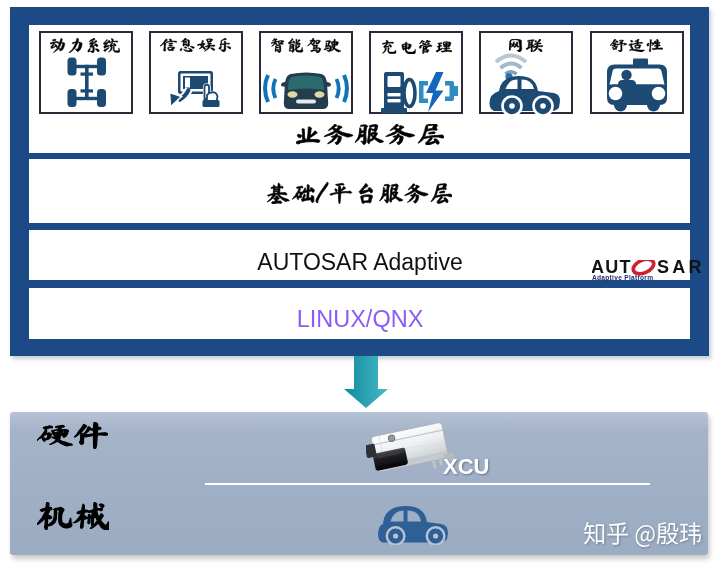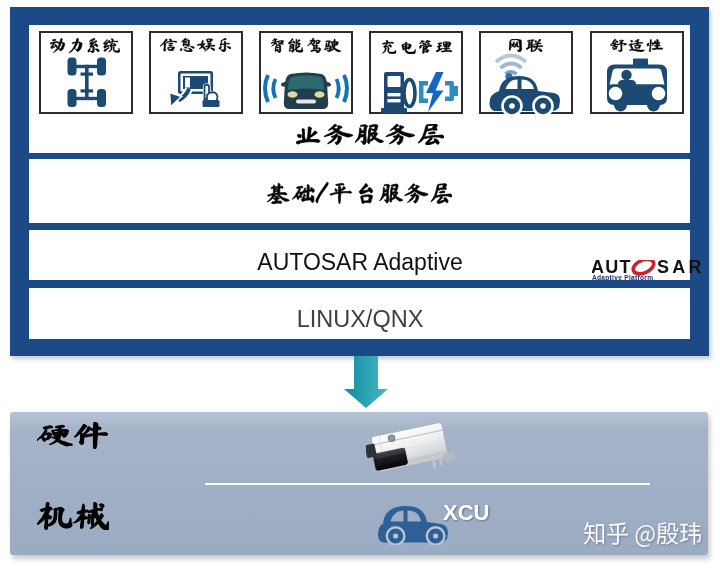--- a/index.html
+++ b/index.html
@@ -203,21 +203,21 @@
 <div style="position:absolute;left:592px;top:260px;line-height:0;">
     <svg width="115" height="22" viewBox="0 0 115 22">
 <text x="-1" y="13" font-family="Liberation Sans,sans-serif" font-weight="bold" font-size="18" letter-spacing="0.6" fill="#131313" textLength="40">AUT</text>
 <text x="65" y="13" font-family="Liberation Sans,sans-serif" font-weight="bold" font-size="18" letter-spacing="0.6" fill="#131313" textLength="45">SAR</text>
 <g transform="rotate(-23 51.5 6.5)">
         <ellipse cx="51.5" cy="6.5" rx="10.8" ry="6.3" fill="#fff" stroke="#cf2030" stroke-width="3.6"></ellipse>
       </g>
 <text x="0" y="19.5" font-family="Liberation Sans,sans-serif" font-weight="bold" font-size="6.6" fill="#232f6b" textLength="61">Adaptive Platform</text>
 </svg>
   </div>
-<div style="position:absolute;left:0;top:306px;width:720px;text-align:center;font:23.5px 'Liberation Sans',sans-serif;color:#404040;">LINUX/QNX</div>
+<div style="position:absolute;left:0;top:306px;width:720px;text-align:center;font:23.5px 'Liberation Sans',sans-serif;color:#8b5cf6;">LINUX/QNX</div>
 <div style="position:absolute;left:343px;top:356px;line-height:0;">
     <svg width="46" height="53" viewBox="0 0 46 53">
 <defs>
         <linearGradient id="tg" x1="0" y1="0" x2="1" y2="0">
 <stop offset="0" stop-color="#128a9c"></stop>
           <stop offset="1" stop-color="#45bac8"></stop>
         </linearGradient>
       </defs>
 <path d="M11 0 h24 v33 h10 L23 52 L1 33 h10 Z" fill="url(#tg)"></path>
 </svg>
@@ -266,21 +266,21 @@
 <rect x="6" y="30" width="33" height="17" rx="2" fill="url(#cg)"></rect>
 <rect x="8" y="43" width="29" height="4.5" fill="#0a0a0c"></rect>
 <rect x="10.5" y="33" width="24" height="2" fill="#3a3b40"></rect>
 <rect x="0" y="20" width="10" height="13" rx="1.5" fill="#2e3136"></rect>
 <rect x="75" y="45" width="11" height="8" fill="#b5bac0"></rect>
 <rect x="63" y="49" width="2.6" height="8" fill="#c0c5ca"></rect>
 <rect x="70" y="47" width="2.6" height="8" fill="#c0c5ca"></rect>
 </g>
     </svg>
   </div>
-<div style="position:absolute;left:443px;top:454px;font:bold 22px 'Liberation Sans',sans-serif;color:#fff;text-shadow:1px 1px 2px rgba(60,70,90,.55);margin-top:46px;">XCU</div>
+<div style="position:absolute;left:443px;top:454px;font:bold 22px 'Liberation Sans',sans-serif;color:#fff;text-shadow:1px 1px 2px rgba(60,70,90,.55);">XCU</div>
 <div style="position:absolute;left:377px;top:503px;line-height:0;">
     <svg width="74" height="42" viewBox="0 0 74 42">
 <g>
 <path d="M6 20 q2 -17 23 -17 q19 0 21 16 l14 2 q7 1 7 9 l-1 6 q-3 3.5 -7.5 3.5 l-57 0 q-4.5 -2 -4.5 -8 q0 -9 6 -11.5 Z" fill="#2e6096"></path>
 <path d="M13.5 18.5 q3 -11 13 -11 l0 11 Z" fill="#9fafc6"></path>
 <path d="M30.5 7.5 q11.5 0 13.5 11 l-13.5 0 Z" fill="#9fafc6"></path>
 <circle cx="18.6" cy="33" r="8.8" fill="#2e6096" stroke="#b9c3d4" stroke-width="2.4"></circle>
         <circle cx="18.6" cy="33" r="2.6" fill="#b9c3d4"></circle>
 <circle cx="58.6" cy="33" r="8.8" fill="#2e6096" stroke="#b9c3d4" stroke-width="2.4"></circle>
         <circle cx="58.6" cy="33" r="2.6" fill="#b9c3d4"></circle>

